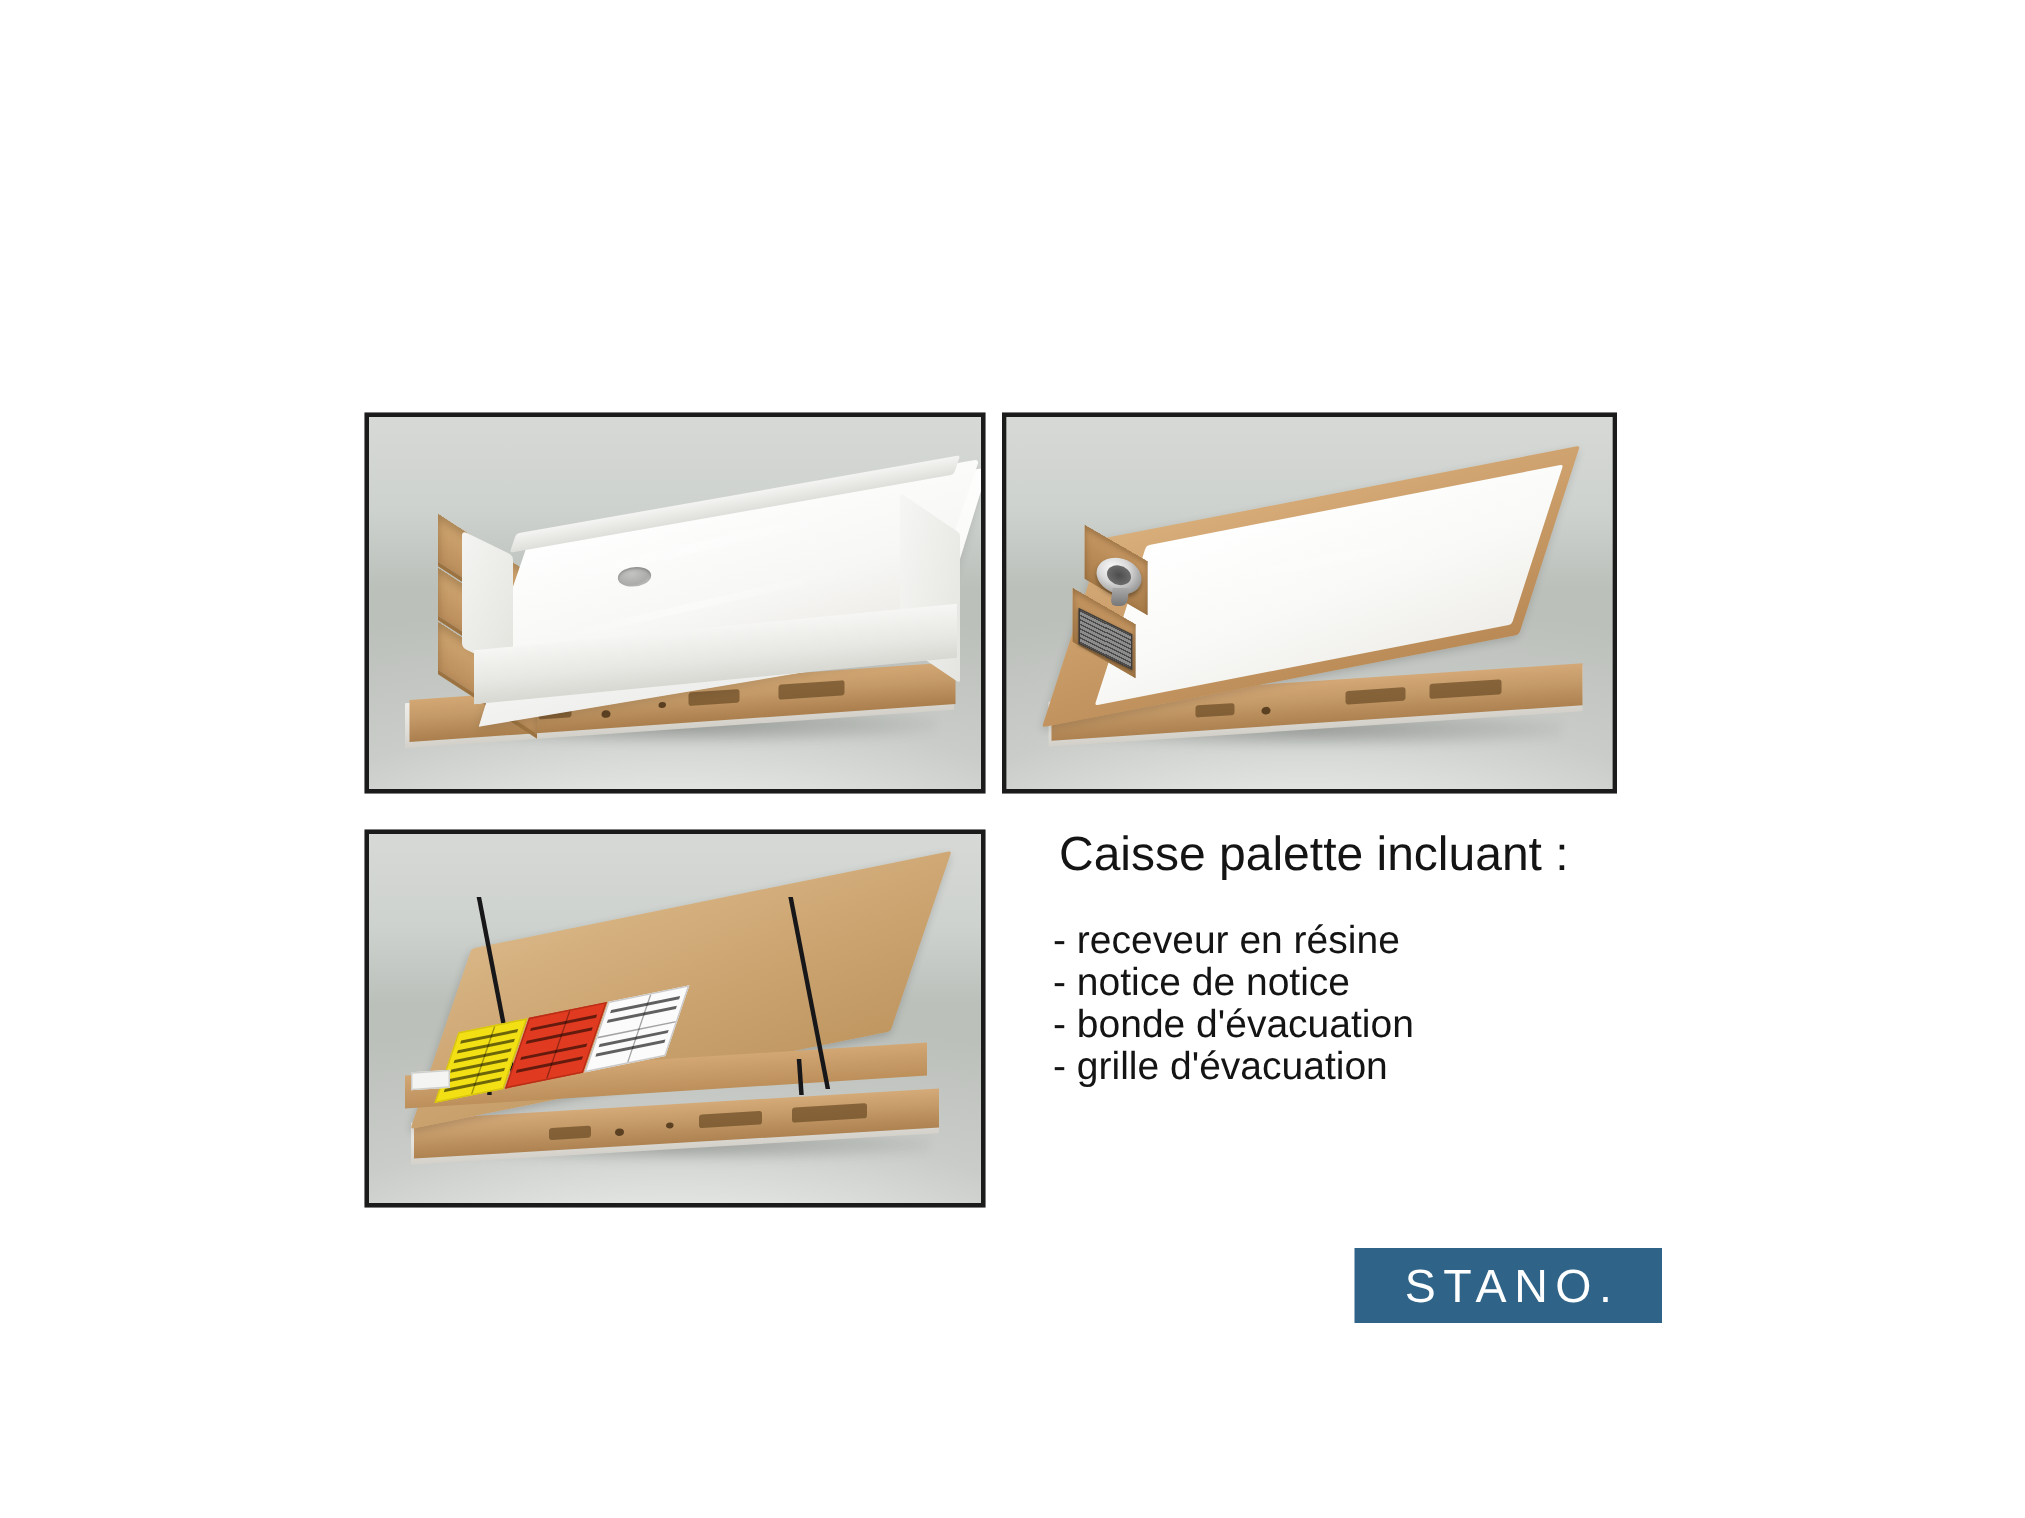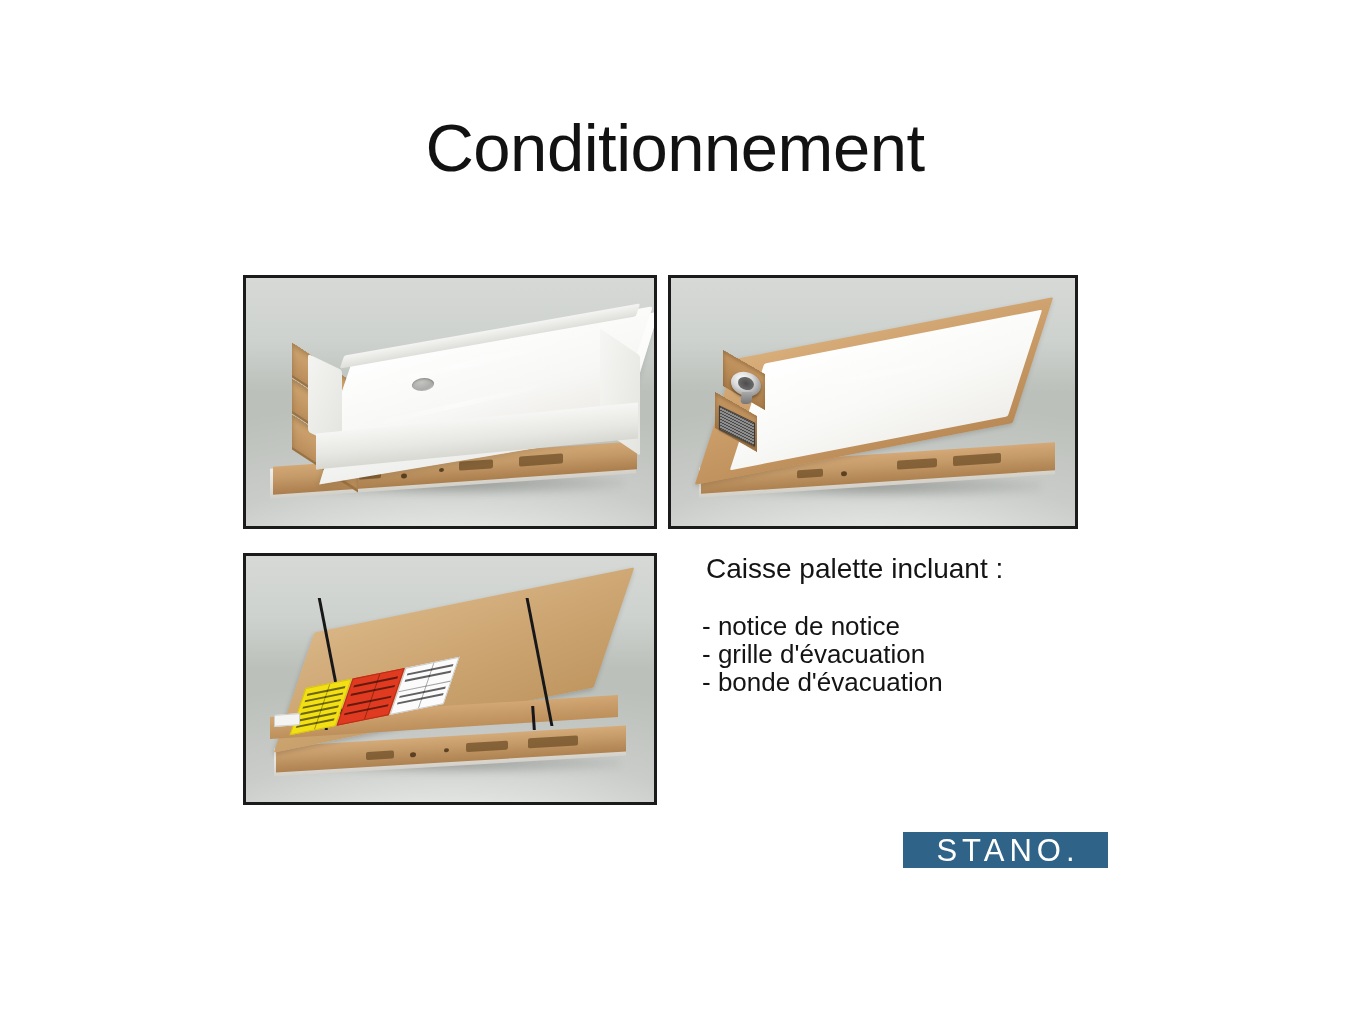--- a/index.html
+++ b/index.html
@@ -268,48 +268,47 @@
   
   #p3-tag{
     position:absolute;left:28px;top:158px;width:24px;height:10px;
     background:#f4f4f2;border:1px solid #cfcfcc;
     transform:skewY(-4deg);
   }
 
   
   .caption{
     position:absolute;left:706px;top:552px;
-    font-size:28px;line-height:34px;color:#141414;
+    font-size:32px;line-height:34px;color:#141414;
     white-space:nowrap;
   }
   .bullets{
     position:absolute;left:702px;top:612px;
     font-size:26px;line-height:28px;color:#141414;
   }
   .bullets div{white-space:nowrap;}
 
   
   #logo{
-    position:absolute;left:903px;top:832px;width:205px;height:36px;
+    position:absolute;left:903px;top:832px;width:205px;height:50px;
     background:#2f6488;
     display:flex;align-items:center;justify-content:center;
   }
   #logo .wordmark{
     color:#ffffff;font-size:31px;line-height:31px;
     letter-spacing:5px;font-weight:400;
     text-indent:5px;
     font-family:"Liberation Sans","DejaVu Sans",sans-serif;
   }
 </style>
 </head>
 <body>
 
 <div class="slide">
 
-  <div class="title">Conditionnement</div>
 
   <div class="photo" id="photo-1">
     <div class="studio-bg"></div>
     <div class="scene">
       <div id="p1-shadow"></div>
       <div id="p1-pallet"></div>
       <div id="p1-runner2">
         <div class="gapdark" style="left:86px;top:12px;width:22px;height:7px;"></div>
         <div class="gapdark" style="left:186px;top:8px;width:34px;height:9px;"></div>
         <div class="gapdark" style="left:246px;top:7px;width:44px;height:10px;"></div>
@@ -404,22 +403,23 @@
           <div class="vsep" style="left:27px;"></div>
           <div class="hsep" style="top:21px;"></div>
         </div>
       </div>
       <div id="p3-tag"></div>
     </div>
   </div>
 
   <div class="caption">Caisse palette incluant :</div>
   <div class="bullets">
+    <div>- receveur en résine</div>
     <div>- notice de notice</div>
+    <div>- bonde d'évacuation</div>
     <div>- grille d'évacuation</div>
-    <div>- bonde d'évacuation</div>
   </div>
 
   <div id="logo">
     <span class="wordmark">STANO.</span>
   </div>
 
 </div>
 
 </body></html>

